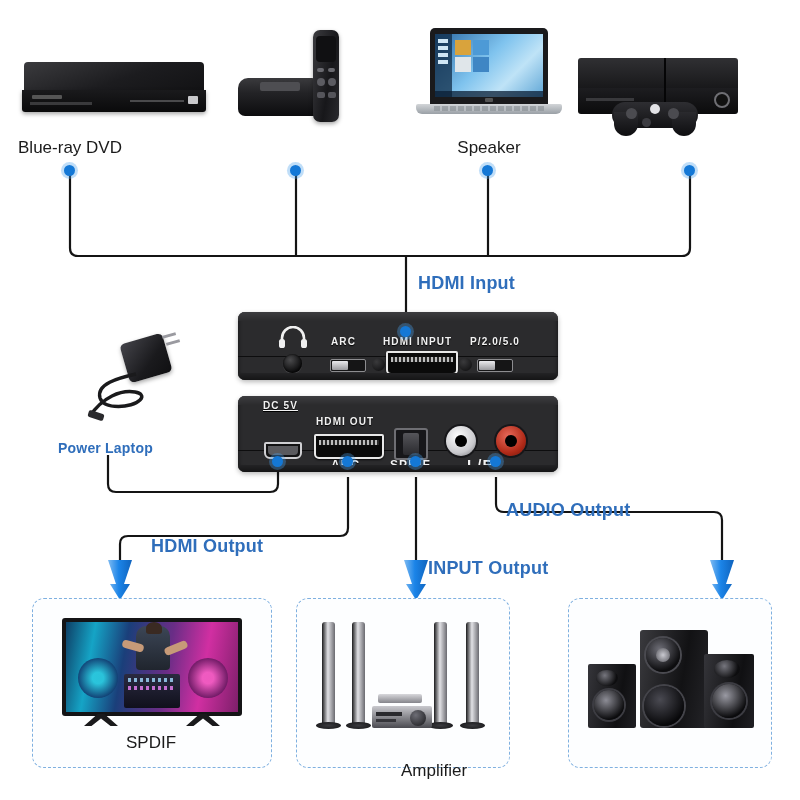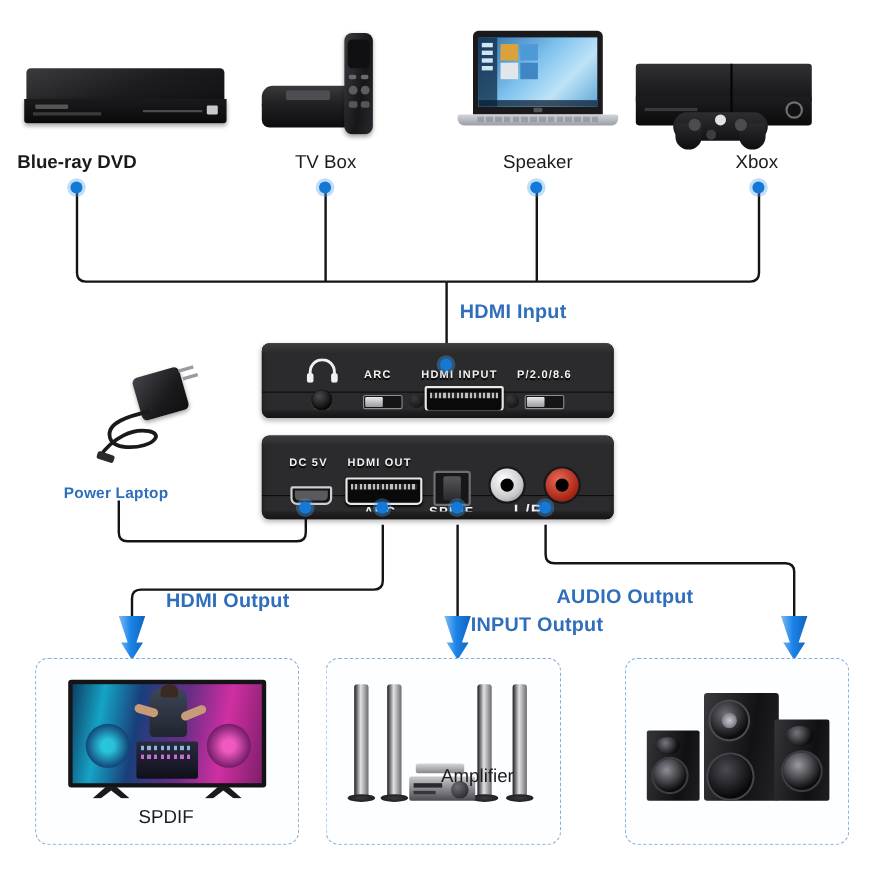--- a/index.html
+++ b/index.html
@@ -155,21 +155,21 @@
       box-shadow:0 2px 4px rgba(0,0,0,.35);"></div>
     <div class="abs" style="left:10px;top:33px;width:30px;height:4px;
       background:#555;border-radius:1px;"></div>
     <div class="abs" style="left:8px;top:40px;width:62px;height:3px;
       background:#3a3a3c;"></div>
     <div class="abs" style="left:108px;top:38px;width:54px;height:2px;
       background:#4a4a4c;"></div>
     <div class="abs" style="left:166px;top:34px;width:10px;height:8px;
       background:#c9c9cc;border-radius:1px;"></div>
   </div>
-  <div class="dev-label abs" style="left:0;top:138px;width:140px;font-weight:bold;">Blue-ray DVD</div>
+  <div class="dev-label abs" style="left:0;top:138px;width:140px;">Blue-ray DVD</div>
   <div class="dot" style="left:64px;top:165px;"></div>
 
   <div class="art" style="left:238px;top:78px;width:110px;height:40px;">
     <div class="abs" style="left:0;top:0;width:84px;height:20px;
       background:linear-gradient(#3a3a3d,#1b1b1e);border-radius:10px 10px 2px 2px;"></div>
     <div class="abs" style="left:0;top:16px;width:84px;height:22px;
       background:linear-gradient(#222225,#0c0c0e);border-radius:0 0 7px 7px;"></div>
     <div class="abs" style="left:22px;top:4px;width:40px;height:9px;
       background:#4e4e52;border-radius:2px;"></div>
   </div>
@@ -179,21 +179,20 @@
       border-radius:7px;box-shadow:0 2px 4px rgba(0,0,0,.35);"></div>
     <div class="abs" style="left:3px;top:6px;width:20px;height:26px;
       background:#101012;border-radius:4px;"></div>
     <div class="abs" style="left:4px;top:38px;width:7px;height:4px;background:#6a6a70;border-radius:2px;"></div>
     <div class="abs" style="left:15px;top:38px;width:7px;height:4px;background:#6a6a70;border-radius:2px;"></div>
     <div class="abs" style="left:4px;top:48px;width:8px;height:8px;background:#5c5c62;border-radius:50%;"></div>
     <div class="abs" style="left:15px;top:48px;width:8px;height:8px;background:#5c5c62;border-radius:50%;"></div>
     <div class="abs" style="left:4px;top:62px;width:8px;height:6px;background:#55555b;border-radius:2px;"></div>
     <div class="abs" style="left:15px;top:62px;width:8px;height:6px;background:#55555b;border-radius:2px;"></div>
   </div>
-  <div class="dev-label abs" style="left:226px;top:138px;width:140px;">TV Box</div>
   <div class="dot" style="left:290px;top:165px;"></div>
 
   <div class="art" style="left:416px;top:28px;width:146px;height:92px;">
     <div class="abs" style="left:14px;top:0;width:118px;height:76px;
       background:#1a1a1c;border-radius:5px 5px 0 0;padding:4px;box-sizing:border-box;"></div>
     <div class="abs" style="left:19px;top:6px;width:108px;height:63px;
       background:linear-gradient(135deg,#2b6aa5,#7fc3ee 45%,#bfe3f7 70%,#5fa6d6);
       overflow:hidden;">
       <div class="abs" style="left:0;top:0;width:17px;height:63px;background:rgba(14,40,66,.72);"></div>
       <div class="abs" style="left:3px;top:5px;width:10px;height:4px;background:#cfe6f5;"></div>
@@ -230,21 +229,20 @@
       background:linear-gradient(#2e2e32,#121214);border-radius:14px;"></div>
     <div class="abs" style="left:2px;top:16px;width:24px;height:24px;
       background:linear-gradient(#2a2a2e,#0e0e10);border-radius:0 0 12px 12px;"></div>
     <div class="abs" style="left:60px;top:16px;width:24px;height:24px;
       background:linear-gradient(#2a2a2e,#0e0e10);border-radius:0 0 12px 12px;"></div>
     <div class="abs" style="left:14px;top:12px;width:11px;height:11px;border-radius:50%;background:#4b4b50;"></div>
     <div class="abs" style="left:38px;top:8px;width:10px;height:10px;border-radius:50%;background:#e3e3e6;"></div>
     <div class="abs" style="left:56px;top:12px;width:11px;height:11px;border-radius:50%;background:#4b4b50;"></div>
     <div class="abs" style="left:30px;top:22px;width:9px;height:9px;border-radius:50%;background:#3c3c41;"></div>
   </div>
-  <div class="dev-label abs" style="left:618px;top:138px;width:140px;">Xbox</div>
   <div class="dot" style="left:684px;top:165px;"></div>
 
   <div class="blue-label abs" style="left:418px;top:273px;">HDMI Input</div>
 
   <div class="art" style="left:88px;top:330px;width:120px;height:100px;">
     <div class="abs" style="left:36px;top:8px;width:44px;height:40px;
       background:linear-gradient(140deg,#44444a,#1a1a1d 60%,#101012);
       border-radius:5px;transform:rotate(-16deg);
       box-shadow:0 2px 4px rgba(0,0,0,.35);"></div>
     <div class="abs" style="left:74px;top:4px;width:14px;height:3px;
@@ -276,31 +274,31 @@
 
     <div class="btn-rd" style="left:134px;top:46px;width:13px;height:13px;"></div>
 
     <div class="port-txt" style="left:145px;top:24px;">HDMI INPUT</div>
     <div class="hdmi" style="left:148px;top:39px;width:68px;height:20px;">
         <i></i>
       </div>
 
     <div class="btn-rd" style="left:221px;top:46px;width:13px;height:13px;"></div>
 
-    <div class="port-txt" style="left:232px;top:24px;">P/2.0/8.6</div>
+    <div class="port-txt" style="left:232px;top:24px;">P/2.0/5.0</div>
     <div class="switch" style="left:239px;top:47px;width:34px;height:11px;">
         <i></i>
       </div>
   </div>
   <div class="dot" style="left:400px;top:326px;"></div>
 
   <div class="panel" style="left:238px;top:396px;width:320px;height:76px;">
     <div class="seam" style="top:54px;"></div>
 
-    <div class="port-txt" style="left:25px;top:20px;">DC 5V</div>
+    <div class="port-txt" style="left:25px;top:4px;text-decoration:underline;">DC 5V</div>
     <div class="musb" style="left:26px;top:46px;width:34px;height:13px;">
         <i></i>
       </div>
 
     <div class="port-txt" style="left:78px;top:20px;">HDMI OUT</div>
     <div class="hdmi" style="left:76px;top:38px;width:66px;height:21px;">
         <i></i>
       </div>
     <div class="port-txt" style="left:93px;top:62px;font-size:12px;">ARC</div>
 
@@ -319,21 +317,21 @@
          box-shadow:0 0 0 2px #17171a;">
         <i></i>
       </div>
     <div class="port-txt" style="left:229px;top:60px;font-size:15px;">L/R</div>
   </div>
   <div class="dot" style="left:272px;top:456px;"></div>
   <div class="dot" style="left:342px;top:456px;"></div>
   <div class="dot" style="left:410px;top:456px;"></div>
   <div class="dot" style="left:490px;top:456px;"></div>
 
-  <div class="blue-label abs" style="left:506px;top:500px;margin-top:32px;">AUDIO Output</div>
+  <div class="blue-label abs" style="left:506px;top:500px;">AUDIO Output</div>
   <div class="blue-label abs" style="left:151px;top:536px;">HDMI Output</div>
   <div class="blue-label abs" style="left:428px;top:558px;">INPUT Output</div>
 
   <div class="dashbox" style="left:32px;top:598px;width:238px;height:168px;"></div>
   <div class="art" style="left:62px;top:618px;width:180px;height:108px;">
     <div class="abs" style="left:0;top:0;width:180px;height:98px;
       background:#141416;border-radius:3px;padding:4px;box-sizing:border-box;"></div>
     <div class="abs" style="left:4px;top:4px;width:172px;height:90px;overflow:hidden;
       background:linear-gradient(100deg,#0e3f66 0%,#15a4c6 16%,#1a3f7a 34%,#6a2d86 58%,#d12fa2 78%,#7d1f6a 100%);">
       <div class="abs" style="left:12px;top:36px;width:40px;height:40px;border-radius:50%;
@@ -383,21 +381,21 @@
 
     <div class="abs" style="left:62px;top:80px;width:44px;height:9px;
       background:linear-gradient(#d8d8dc,#85858b);border-radius:2px;"></div>
     <div class="abs" style="left:56px;top:92px;width:60px;height:22px;
       background:linear-gradient(#c9c9ce,#4a4a50);border-radius:2px;"></div>
     <div class="abs" style="left:60px;top:98px;width:26px;height:4px;background:#2a2a2e;"></div>
     <div class="abs" style="left:60px;top:105px;width:20px;height:3px;background:#35353a;"></div>
     <div class="abs" style="left:94px;top:96px;width:16px;height:16px;border-radius:50%;
       background:radial-gradient(circle at 36% 32%,#6e6e76,#17171a);"></div>
   </div>
-  <div class="box-label abs" style="left:296px;top:696px;width:180px;padding-left:48px;">Amplifier</div>
+  <div class="box-label abs" style="left:296px;top:761px;width:180px;padding-left:48px;">Amplifier</div>
 
   <div class="dashbox" style="left:568px;top:598px;width:202px;height:168px;"></div>
   <div class="art" style="left:588px;top:630px;width:166px;height:100px;">
 
     <div class="abs" style="left:52px;top:0;width:68px;height:98px;
       background:linear-gradient(100deg,#3a3a3e,#121214 60%,#242428);border-radius:3px;"></div>
     <div class="abs" style="left:58px;top:8px;width:34px;height:34px;border-radius:50%;
       background:radial-gradient(circle at 40% 34%,#6f6f78,#0d0d0f 70%);
       box-shadow:0 0 0 2px #4a4a50;"></div>
     <div class="abs" style="left:68px;top:18px;width:14px;height:14px;border-radius:50%;

